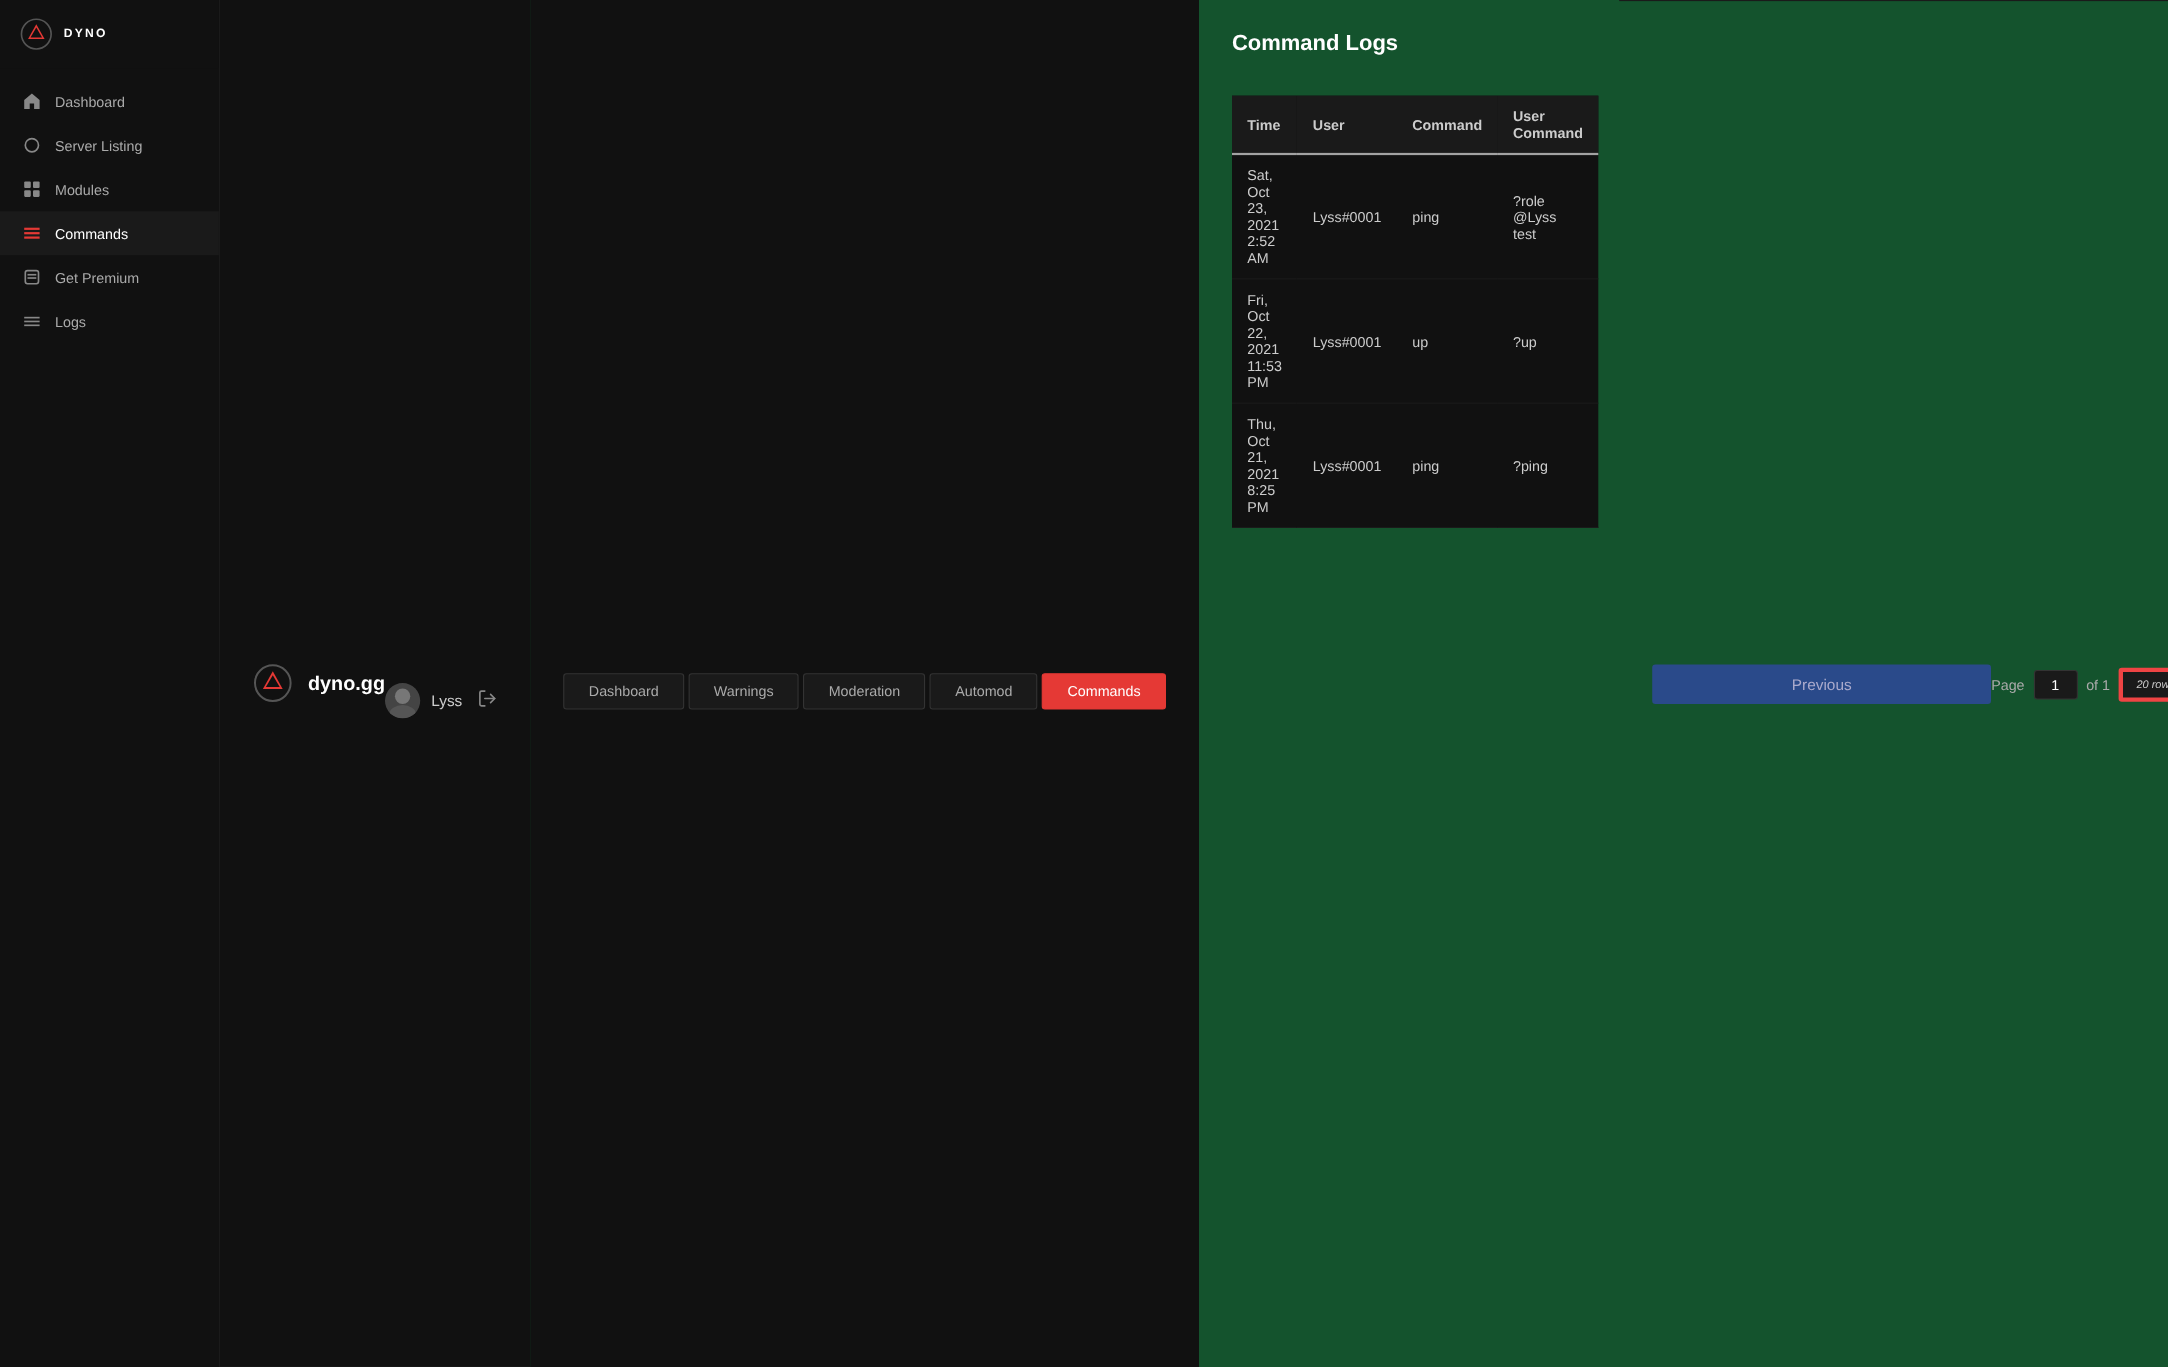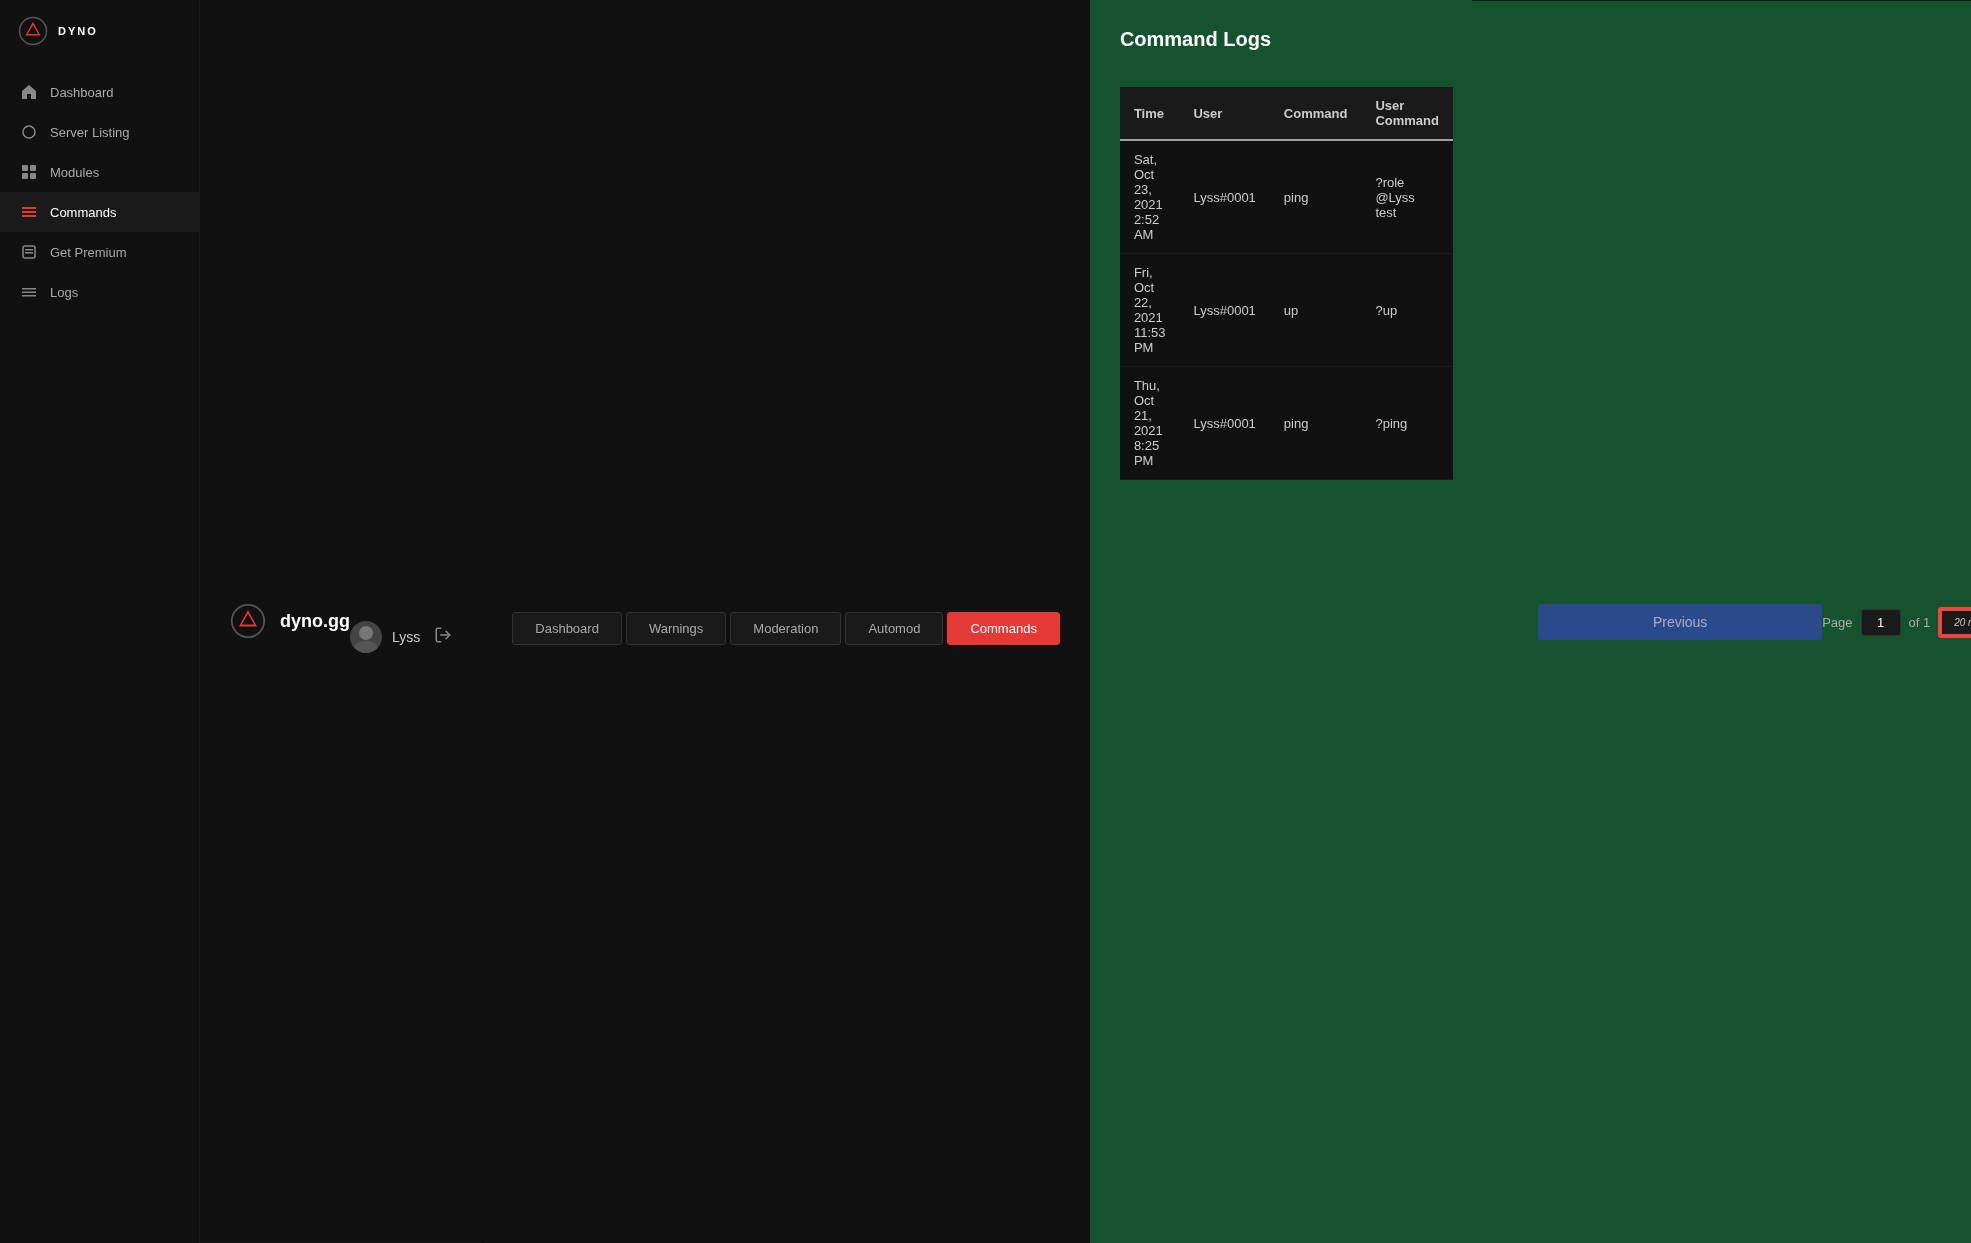--- a/index.html
+++ b/index.html
@@ -205,29 +205,28 @@
     
     #pagination {
       display: flex;
       align-items: center;
       justify-content: space-between;
       padding: 20px 30px;
       border-top: 1px solid #1a1a1a;
     }
     .pagination-btn {
       padding: 10px 0;
-      width: 284px;
+      width: 308px;
       background: #2a4a8a;
       color: #aac;
       border: none;
       border-radius: 3px;
       cursor: pointer;
       font-size: 14px;
       transition: background 0.15s;
-      margin-left: 36px;
     }
     .pagination-center {
       display: flex;
       align-items: center;
       gap: 8px;
       color: #aaa;
       font-size: 13px;
     }
     .page-input {
       width: 40px;

